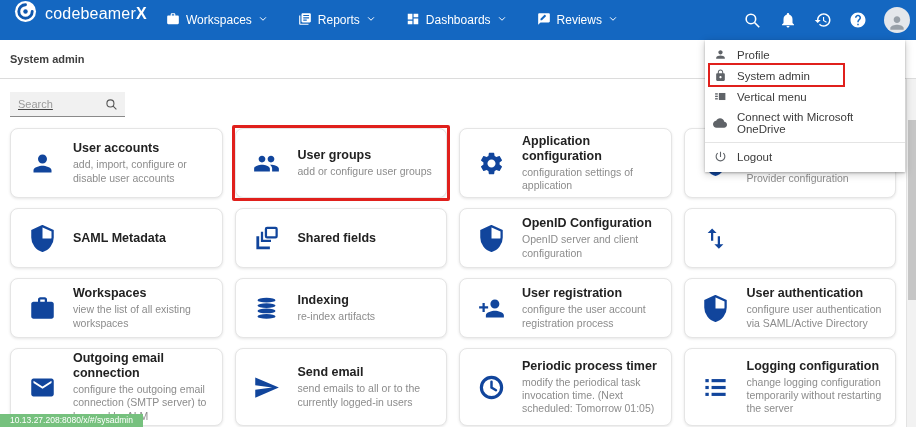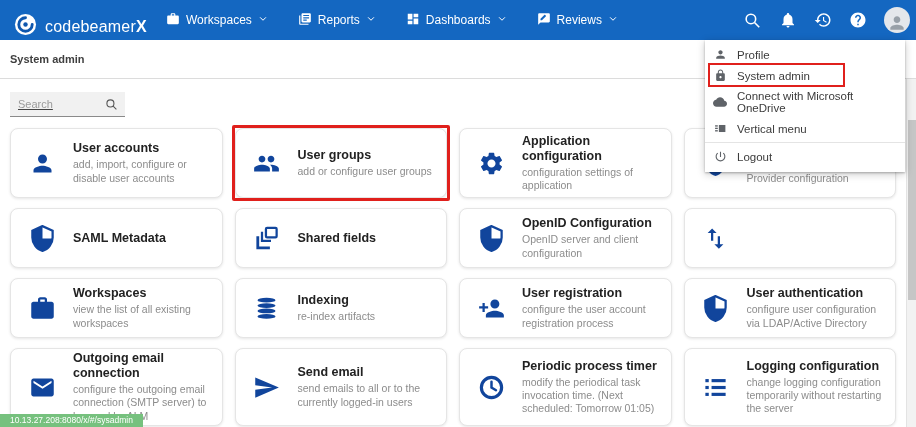--- a/index.html
+++ b/index.html
@@ -2,21 +2,21 @@
 <html><head>
 <meta charset="utf-8">
 <style>
   * { margin:0; padding:0; box-sizing:border-box; }
   html,body { width:916px; height:427px; overflow:hidden; background:#fff;
     font-family:"Liberation Sans", sans-serif; }
   #app { position:relative; width:916px; height:427px; background:#fff; overflow:hidden; }
 
   
   .topbar { position:absolute; left:0; top:0; width:916px; height:40px; background:#1467c1;
-    display:flex; align-items:flex-end; color:#fff; z-index:30; }
+    display:flex; align-items:flex-start; color:#fff; z-index:30; }
   .logo { display:flex; align-items:center; gap:8px; margin-left:14px; }
   .logo-text { font-size:16px; letter-spacing:.2px; }
   .logo-text b { font-weight:700; }
   .nav-menus { position:absolute; left:166px; top:0; height:40px; display:flex; gap:30px; align-items:center; }
   .nav-item { display:flex; align-items:center; gap:6px; font-size:12px; cursor:pointer; }
   .nav-icons { position:absolute; right:6px; top:0; height:40px; display:flex; gap:17px; align-items:center; }
   .nav-icons .icbtn { display:flex; align-items:center; justify-content:center; cursor:pointer; }
   .avatar { width:26px; height:26px; border-radius:50%; background:#e4e7eb; display:flex;
     align-items:flex-end; justify-content:center; overflow:hidden; }
 
@@ -317,21 +317,21 @@
     <div class="card">
       <div class="card-ic">
           <svg width="27" height="27" viewBox="0 0 24 24">
             <path d="M12 1L3 5v6c0 5.55 3.84 10.74 9 12 5.16-1.26 9-6.45 9-12V5z" fill="#11459c"></path>
             <rect x="12" y="1" width="10" height="11" fill="#fff" clip-path="url(#shieldclip)"></rect>
             <path d="M12 1L3 5v6c0 5.55 3.84 10.74 9 12 5.16-1.26 9-6.45 9-12V5z" fill="none" stroke="#11459c" stroke-width="2"></path>
           </svg>
         </div>
       <div class="card-tx">
           <div class="card-t">User authentication</div>
-          <div class="card-s">configure user configuration via LDAP/Active Directory</div>
+          <div class="card-s">configure user authentication via SAML/Active Directory</div>
         </div>
     </div>
 
     <div class="card">
       <div class="card-ic">
           <svg width="27" height="27" viewBox="0 0 24 24" fill="#11459c">
             <path d="M20 4H4c-1.1 0-1.99.9-1.99 2L2 18c0 1.1.9 2 2 2h16c1.1 0 2-.9 2-2V6c0-1.1-.9-2-2-2zm0 4l-8 5-8-5V6l8 5 8-5z"></path>
           </svg>
         </div>
       <div class="card-tx">
@@ -394,40 +394,40 @@
       <span>Profile</span>
     </div>
     <div class="uitem">
       <div class="redbox"></div>
       <span class="uic">
           <svg width="13" height="13" viewBox="0 0 24 24" fill="#5f6368">
             <path d="M18 8h-1V6c0-2.76-2.24-5-5-5S7 3.24 7 6v2H6c-1.1 0-2 .9-2 2v10c0 1.1.9 2 2 2h12c1.1 0 2-.9 2-2V10c0-1.1-.9-2-2-2zm-6 9c-1.1 0-2-.9-2-2s.9-2 2-2 2 .9 2 2-.9 2-2 2zm3.1-9H8.9V6c0-1.71 1.39-3.1 3.1-3.1 1.71 0 3.1 1.39 3.1 3.1z"></path>
           </svg>
         </span>
       <span>System admin</span>
-    </div>
-    <div class="uitem">
-      <span class="uic">
-          <svg width="14" height="14" viewBox="0 0 24 24" fill="#5f6368">
-            <path d="M19.35 10.04C18.67 6.59 15.64 4 12 4 9.11 4 6.6 5.64 5.35 8.04 2.34 8.36 0 10.91 0 14c0 3.31 2.69 6 6 6h13c2.76 0 5-2.24 5-5 0-2.64-2.05-4.78-4.65-4.96z"></path>
-          </svg>
-        </span>
-      <span>Connect with Microsoft OneDrive</span>
     </div>
     <div class="uitem">
       <span class="uic">
           <svg width="13" height="13" viewBox="0 0 24 24" fill="#5f6368">
             <rect x="2" y="6" width="5" height="2.5"></rect>
             <rect x="2" y="10.5" width="5" height="2.5"></rect>
             <rect x="2" y="15" width="5" height="2.5"></rect>
             <rect x="9" y="5.5" width="12" height="13"></rect>
           </svg>
         </span>
       <span>Vertical menu</span>
     </div>
+    <div class="uitem">
+      <span class="uic">
+          <svg width="14" height="14" viewBox="0 0 24 24" fill="#5f6368">
+            <path d="M19.35 10.04C18.67 6.59 15.64 4 12 4 9.11 4 6.6 5.64 5.35 8.04 2.34 8.36 0 10.91 0 14c0 3.31 2.69 6 6 6h13c2.76 0 5-2.24 5-5 0-2.64-2.05-4.78-4.65-4.96z"></path>
+          </svg>
+        </span>
+      <span>Connect with Microsoft OneDrive</span>
+    </div>
     <div class="udiv"></div>
     <div class="uitem">
       <span class="uic">
           <svg width="13" height="13" viewBox="0 0 24 24" fill="#5f6368">
             <path d="M13 3h-2v10h2V3zm4.83 2.17l-1.42 1.42C17.99 7.86 19 9.81 19 12c0 3.87-3.13 7-7 7s-7-3.13-7-7c0-2.19 1.01-4.14 2.58-5.42L6.17 5.17C4.23 6.82 3 9.26 3 12c0 4.97 4.03 9 9 9s9-4.03 9-9c0-2.74-1.23-5.18-3.17-6.83z"></path>
           </svg>
         </span>
       <span>Logout</span>
     </div>
   </div>

